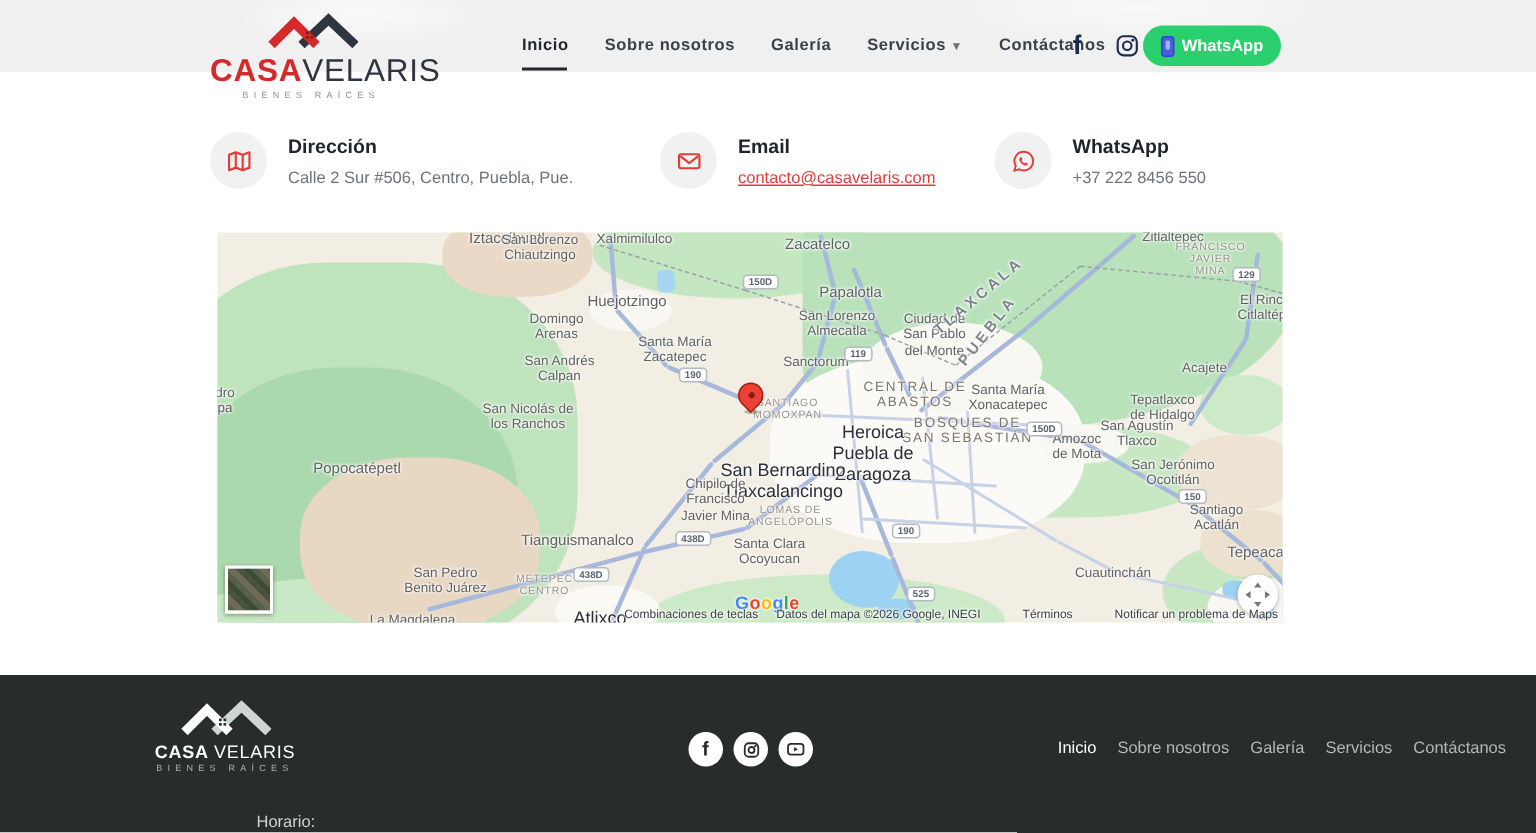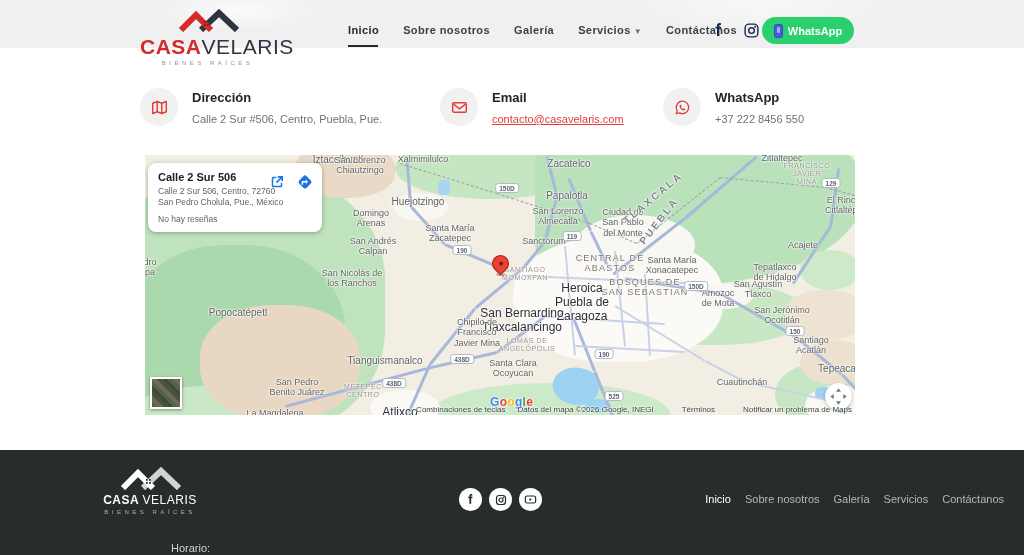--- a/index.html
+++ b/index.html
@@ -254,21 +254,21 @@
         <div style="position: absolute; left: 445px; top: 68px; width: 51.0784px; height: 0px; border-top: 1.5px dashed rgb(154, 160, 166); transform-origin: 0px 0px; transform: rotate(0.402321rad);"></div>
         <div style="position: absolute; left: 492px; top: 88px; width: 106.042px; height: 0px; border-top: 1.5px dashed rgb(154, 160, 166); transform-origin: 0px 0px; transform: rotate(-0.671795rad);"></div>
         <div style="position: absolute; left: 575px; top: 22px; width: 105.475px; height: 0px; border-top: 1.5px dashed rgb(154, 160, 166); transform-origin: 0px 0px; transform: rotate(0.0949517rad);"></div>
         <div style="position: absolute; left: 680px; top: 32px; width: 31.0483px; height: 0px; border-top: 1.5px dashed rgb(154, 160, 166); transform-origin: 0px 0px; transform: rotate(0.260602rad);"></div>
       </div>
     <div id="mlabels">
         <span class="mlabel town" style="left: 193px; top: 5px;">Iztaccíhuatl</span>
         <span class="mlabel town-sm" style="left: 215px; top: 10px;">San Lorenzo
 Chiautzingo</span>
         <span class="mlabel town-sm" style="left: 278px; top: 4px;">Xalmimilulco</span>
-        <span class="mlabel town" style="left: 424px; top: 9px;">Zacatelco</span>
+        <span class="mlabel town" style="left: 400px; top: 9px;">Zacatelco</span>
         <span class="mlabel town" style="left: 273px; top: 47px;">Huejotzingo</span>
         <span class="mlabel town" style="left: 422px; top: 41px;">Papalotla</span>
         <span class="mlabel town-sm" style="left: 413px; top: 61px;">San Lorenzo
 Almecatla</span>
         <span class="mlabel town-sm" style="left: 226px; top: 63px;">Domingo
 Arenas</span>
         <span class="mlabel town-sm" style="left: 305px; top: 78px;">Santa María
 Zacatepec</span>
         <span class="mlabel town-sm" style="left: 399px; top: 86px;">Sanctorum</span>
         <span class="mlabel town-sm" style="left: 228px; top: 91px;">San Andrés
@@ -338,36 +338,20 @@
         <span class="shield" style="left: 249px; top: 228px;">438D</span>
         <span class="shield" style="left: 459px; top: 199px;">190</span>
         <span class="shield" style="left: 469px; top: 241px;">525</span>
       </div>
 
     <div class="pin-wrap">
       <div class="pin"></div>
         <div class="pin-shadow"></div>
     </div>
 
-    <div class="map-card">
-      <div class="mc-title">Calle 2 Sur 506</div>
-      <div class="mc-addr">Calle 2 Sur 506, Centro, 72760
-San Pedro Cholula, Pue., México</div>
-      <div class="mc-rev">No hay reseñas</div>
-      <div class="mc-btns">
-        <svg class="mc-btn" viewBox="0 0 24 24">
-          <path d="M5 7a2 2 0 0 1 2-2h4v2H7v10h10v-4h2v4a2 2 0 0 1-2 2H7a2 2 0 0 1-2-2z" fill="#1a73e8"></path>
-          <path d="M13 4h7v7h-2.2V7.8L12 13.6 10.4 12l5.8-5.8H13z" fill="#1a73e8"></path>
-        </svg>
-        <svg class="mc-btn" viewBox="0 0 24 24">
-          <rect x="5" y="5" width="14" height="14" rx="3" transform="rotate(45 12 12)" fill="#1a73e8"></rect>
-          <path d="M13 8.5l3 3-3 3v-2h-3.5v3h-2v-4a1 1 0 0 1 1-1H13z" fill="#fff"></path>
-        </svg>
-      </div>
-    </div>
 
     <div class="sat-thumb"></div>
     <div class="pan-ctl">
       <svg width="25" height="25" viewBox="0 0 26 26">
           <g fill="#777">
         <path d="M13 4.5l2.6 3.5h-5.2z"></path>
             <path d="M13 21.5l-2.6-3.5h5.2z"></path>
         <path d="M4.5 13l3.5-2.6v5.2z"></path>
             <path d="M21.5 13l-3.5 2.6v-5.2z"></path>
           </g>

